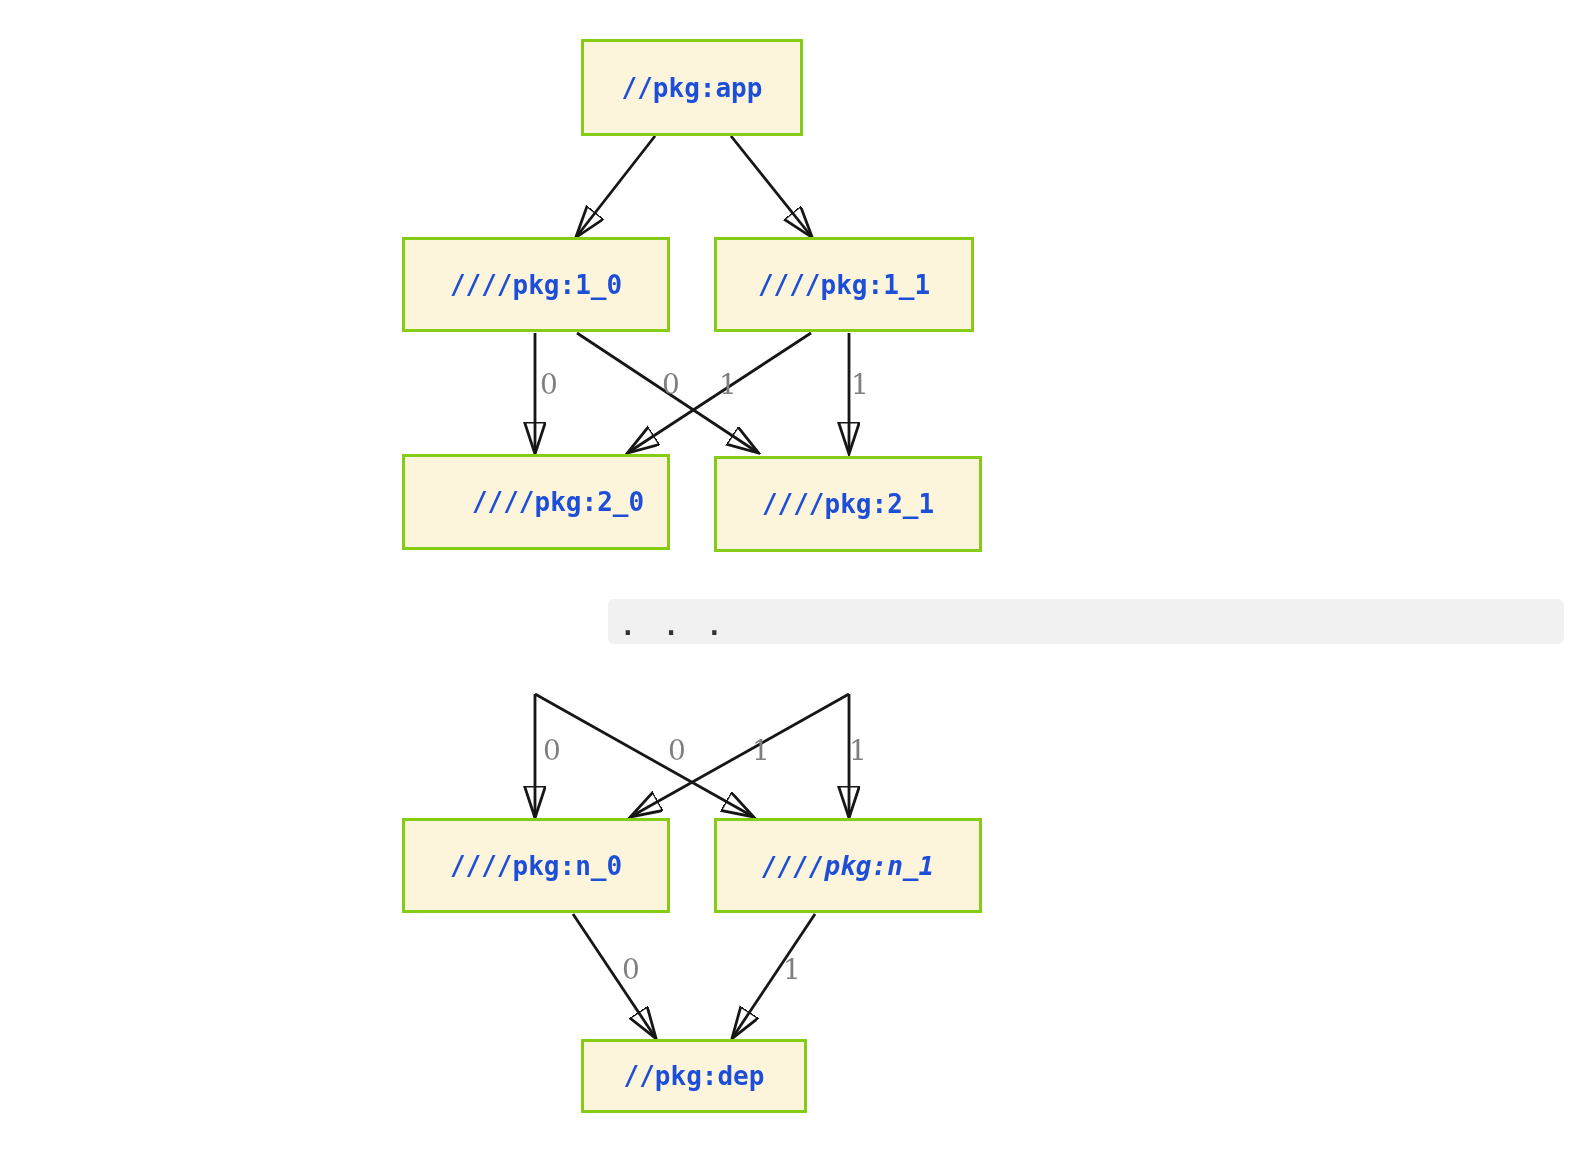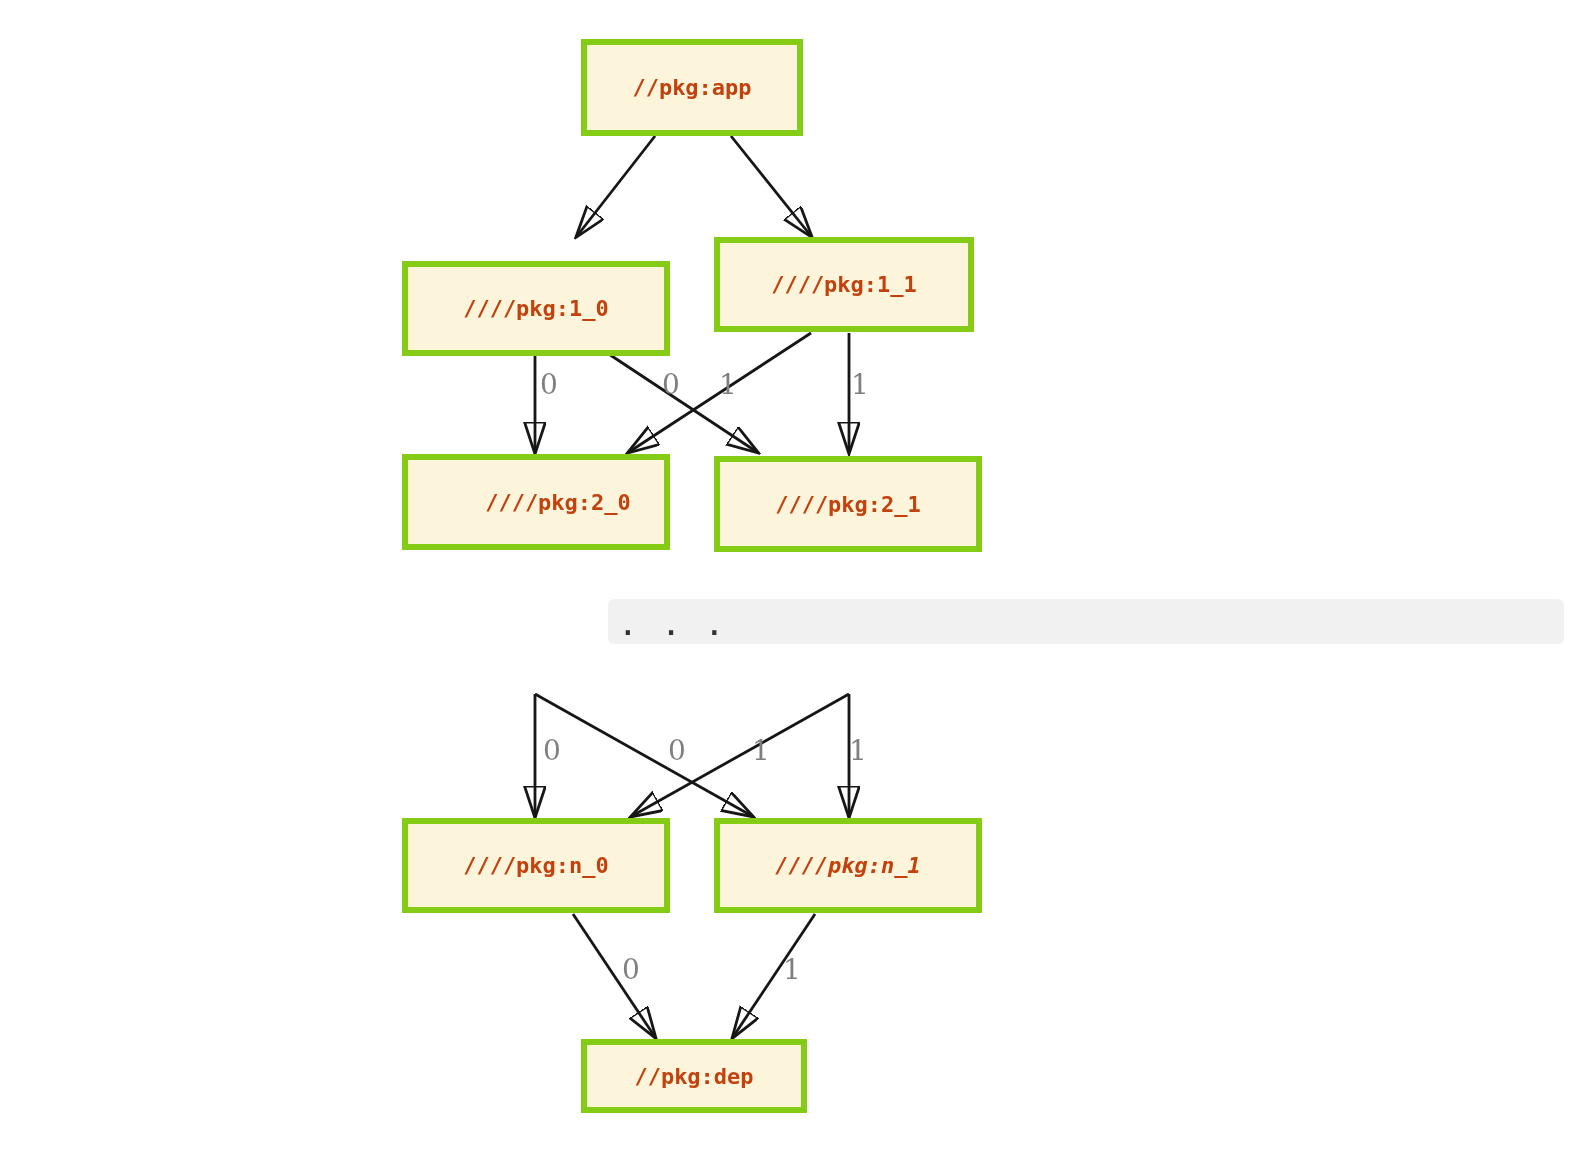--- a/index.html
+++ b/index.html
@@ -9,30 +9,30 @@
     background:#ffffff;
     overflow:hidden;
     font-family:"DejaVu Sans Mono","Liberation Mono",monospace;
   }
   .edges{position:absolute;left:0;top:0;width:1592px;height:1162px;}
   .edges path, .edges line{stroke:#161616;stroke-width:2.8px;fill:none;}
   .node{
     position:absolute;
     box-sizing:border-box;
     background:#fcf5dc;
-    border:6px solid #84cc16;
+    border:3px solid #84cc16;
     display:flex;align-items:center;justify-content:center;
-    color:#c2410c;
+    color:#1d4ed8;
     font-weight:700;
-    font-size:22px;
+    font-size:26px;
     letter-spacing:0px;
     white-space:nowrap;
   }
   .app {left:581px;top:39px;width:222px;height:97px;}
-  .n1_0{left:402px;top:237px;width:268px;height:95px;margin-top:24px;}
+  .n1_0{left:402px;top:237px;width:268px;height:95px;}
   .n1_1{left:714px;top:237px;width:260px;height:95px;}
   .n2_0{left:402px;top:454px;width:268px;height:96px;padding-left:44px;}
   .n2_1{left:714px;top:456px;width:268px;height:96px;}
   .nn_0{left:402px;top:818px;width:268px;height:95px;}
   .nn_1{left:714px;top:818px;width:268px;height:95px;font-style:italic;}
   .dep {left:581px;top:1039px;width:226px;height:74px;}
   .band{
     position:absolute;
     left:608px;top:599px;width:956px;height:45px;
     background:#f1f1f1;

